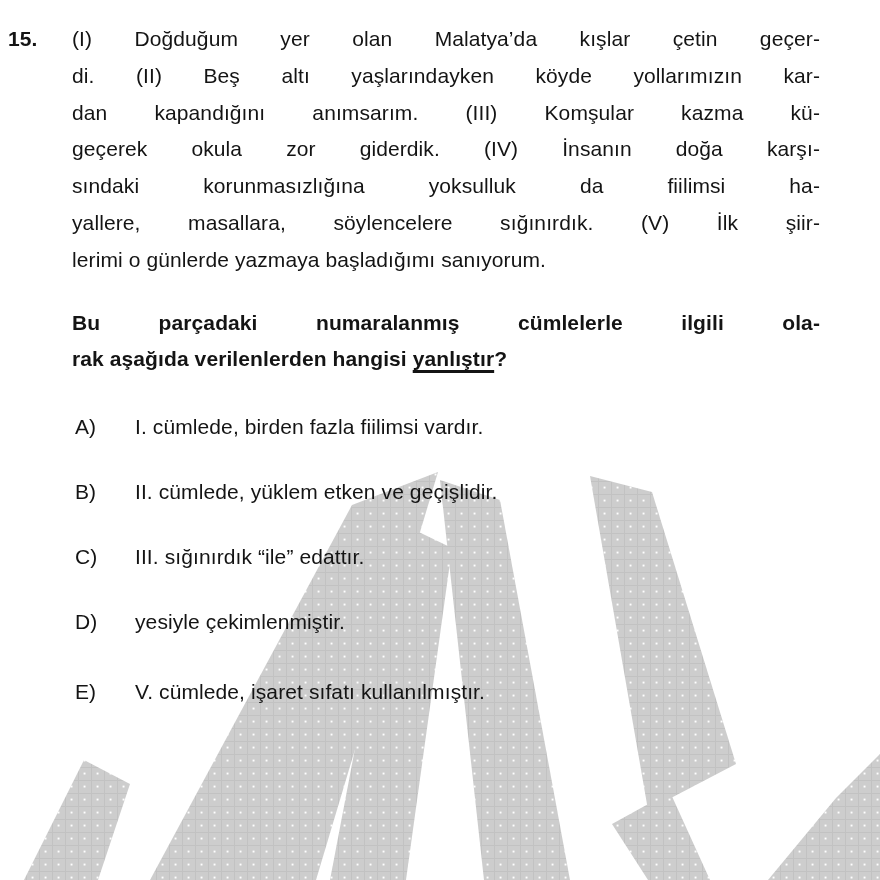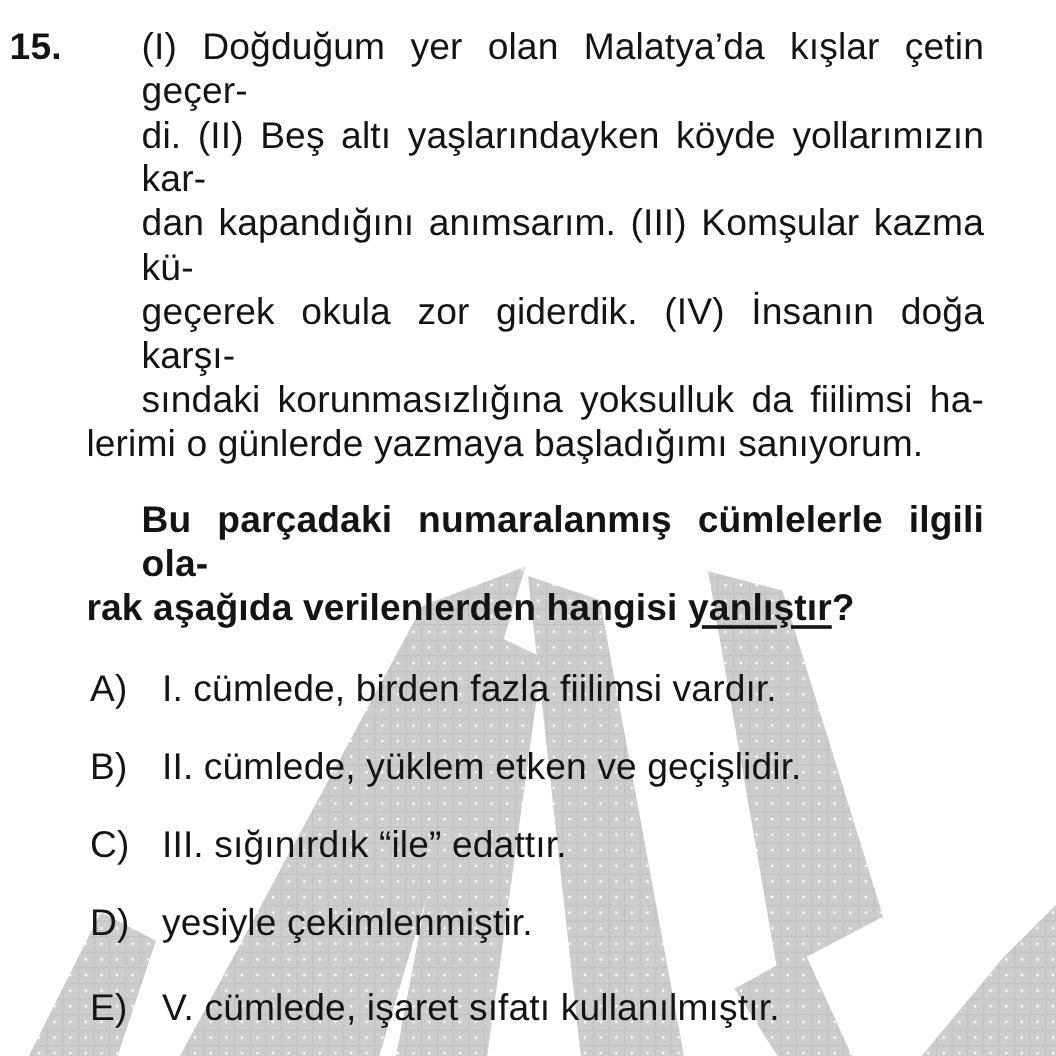--- a/index.html
+++ b/index.html
@@ -8,30 +8,30 @@
     width:880px;height:880px;
     background:#ffffff;
     overflow:hidden;
     font-family:"Liberation Sans", sans-serif;
     color:#141414;
   }
   .watermark{position:absolute;left:0;top:0;z-index:0;}
   .content{
     position:relative;z-index:1;
     padding:21px 60px 0 72px;
-    font-size:31px;
+    font-size:21px;
     line-height:36.8px;
     letter-spacing:0.1px;
   }
   .qnum{
     position:absolute;left:8px;top:21px;
     font-weight:bold;
   }
   .passage-line{white-space:normal;}
-  .jline{text-align:justify;text-align-last:justify;margin-left:46px;}
+  .jline{text-align:justify;text-align-last:justify;}
   .stem{font-weight:bold;margin-top:26px;}
   .uword{
     text-decoration:underline;
     text-decoration-thickness:2.5px;
     text-underline-offset:4px;
   }
   .options{margin-top:31px;}
   .option{position:relative;padding-left:63px;margin-bottom:28px;}
   .option.two-line{margin-bottom:34px;}
   .opt-letter{position:absolute;left:3px;top:0;}
@@ -63,20 +63,21 @@
   <div class="content">
 
     <div class="qnum">15.</div>
 
     <div>
       <div class="passage-line jline">(I) Doğduğum yer olan Malatya’da kışlar çetin geçer-</div>
       <div class="passage-line jline">di. (II) Beş altı yaşlarındayken köyde yollarımızın kar-</div>
       <div class="passage-line jline">dan kapandığını anımsarım. (III) Komşular kazma kü-</div>
       <div class="passage-line jline">geçerek okula zor giderdik. (IV) İnsanın doğa karşı-</div>
       <div class="passage-line jline">sındaki korunmasızlığına yoksulluk da fiilimsi ha-</div>
+      <div class="passage-line jline">yallere, masallara, söylencelere sığınırdık. (V) İlk şiir-</div>
       <div class="passage-line">lerimi o günlerde yazmaya başladığımı sanıyorum.</div>
     </div>
 
     <div class="stem">
       <div class="jline">Bu parçadaki numaralanmış cümlelerle ilgili ola-</div>
       <div><span>rak aşağıda verilenlerden hangisi </span><span class="uword">yanlıştır</span><span>?</span></div>
     </div>
 
     <div class="options">
 

